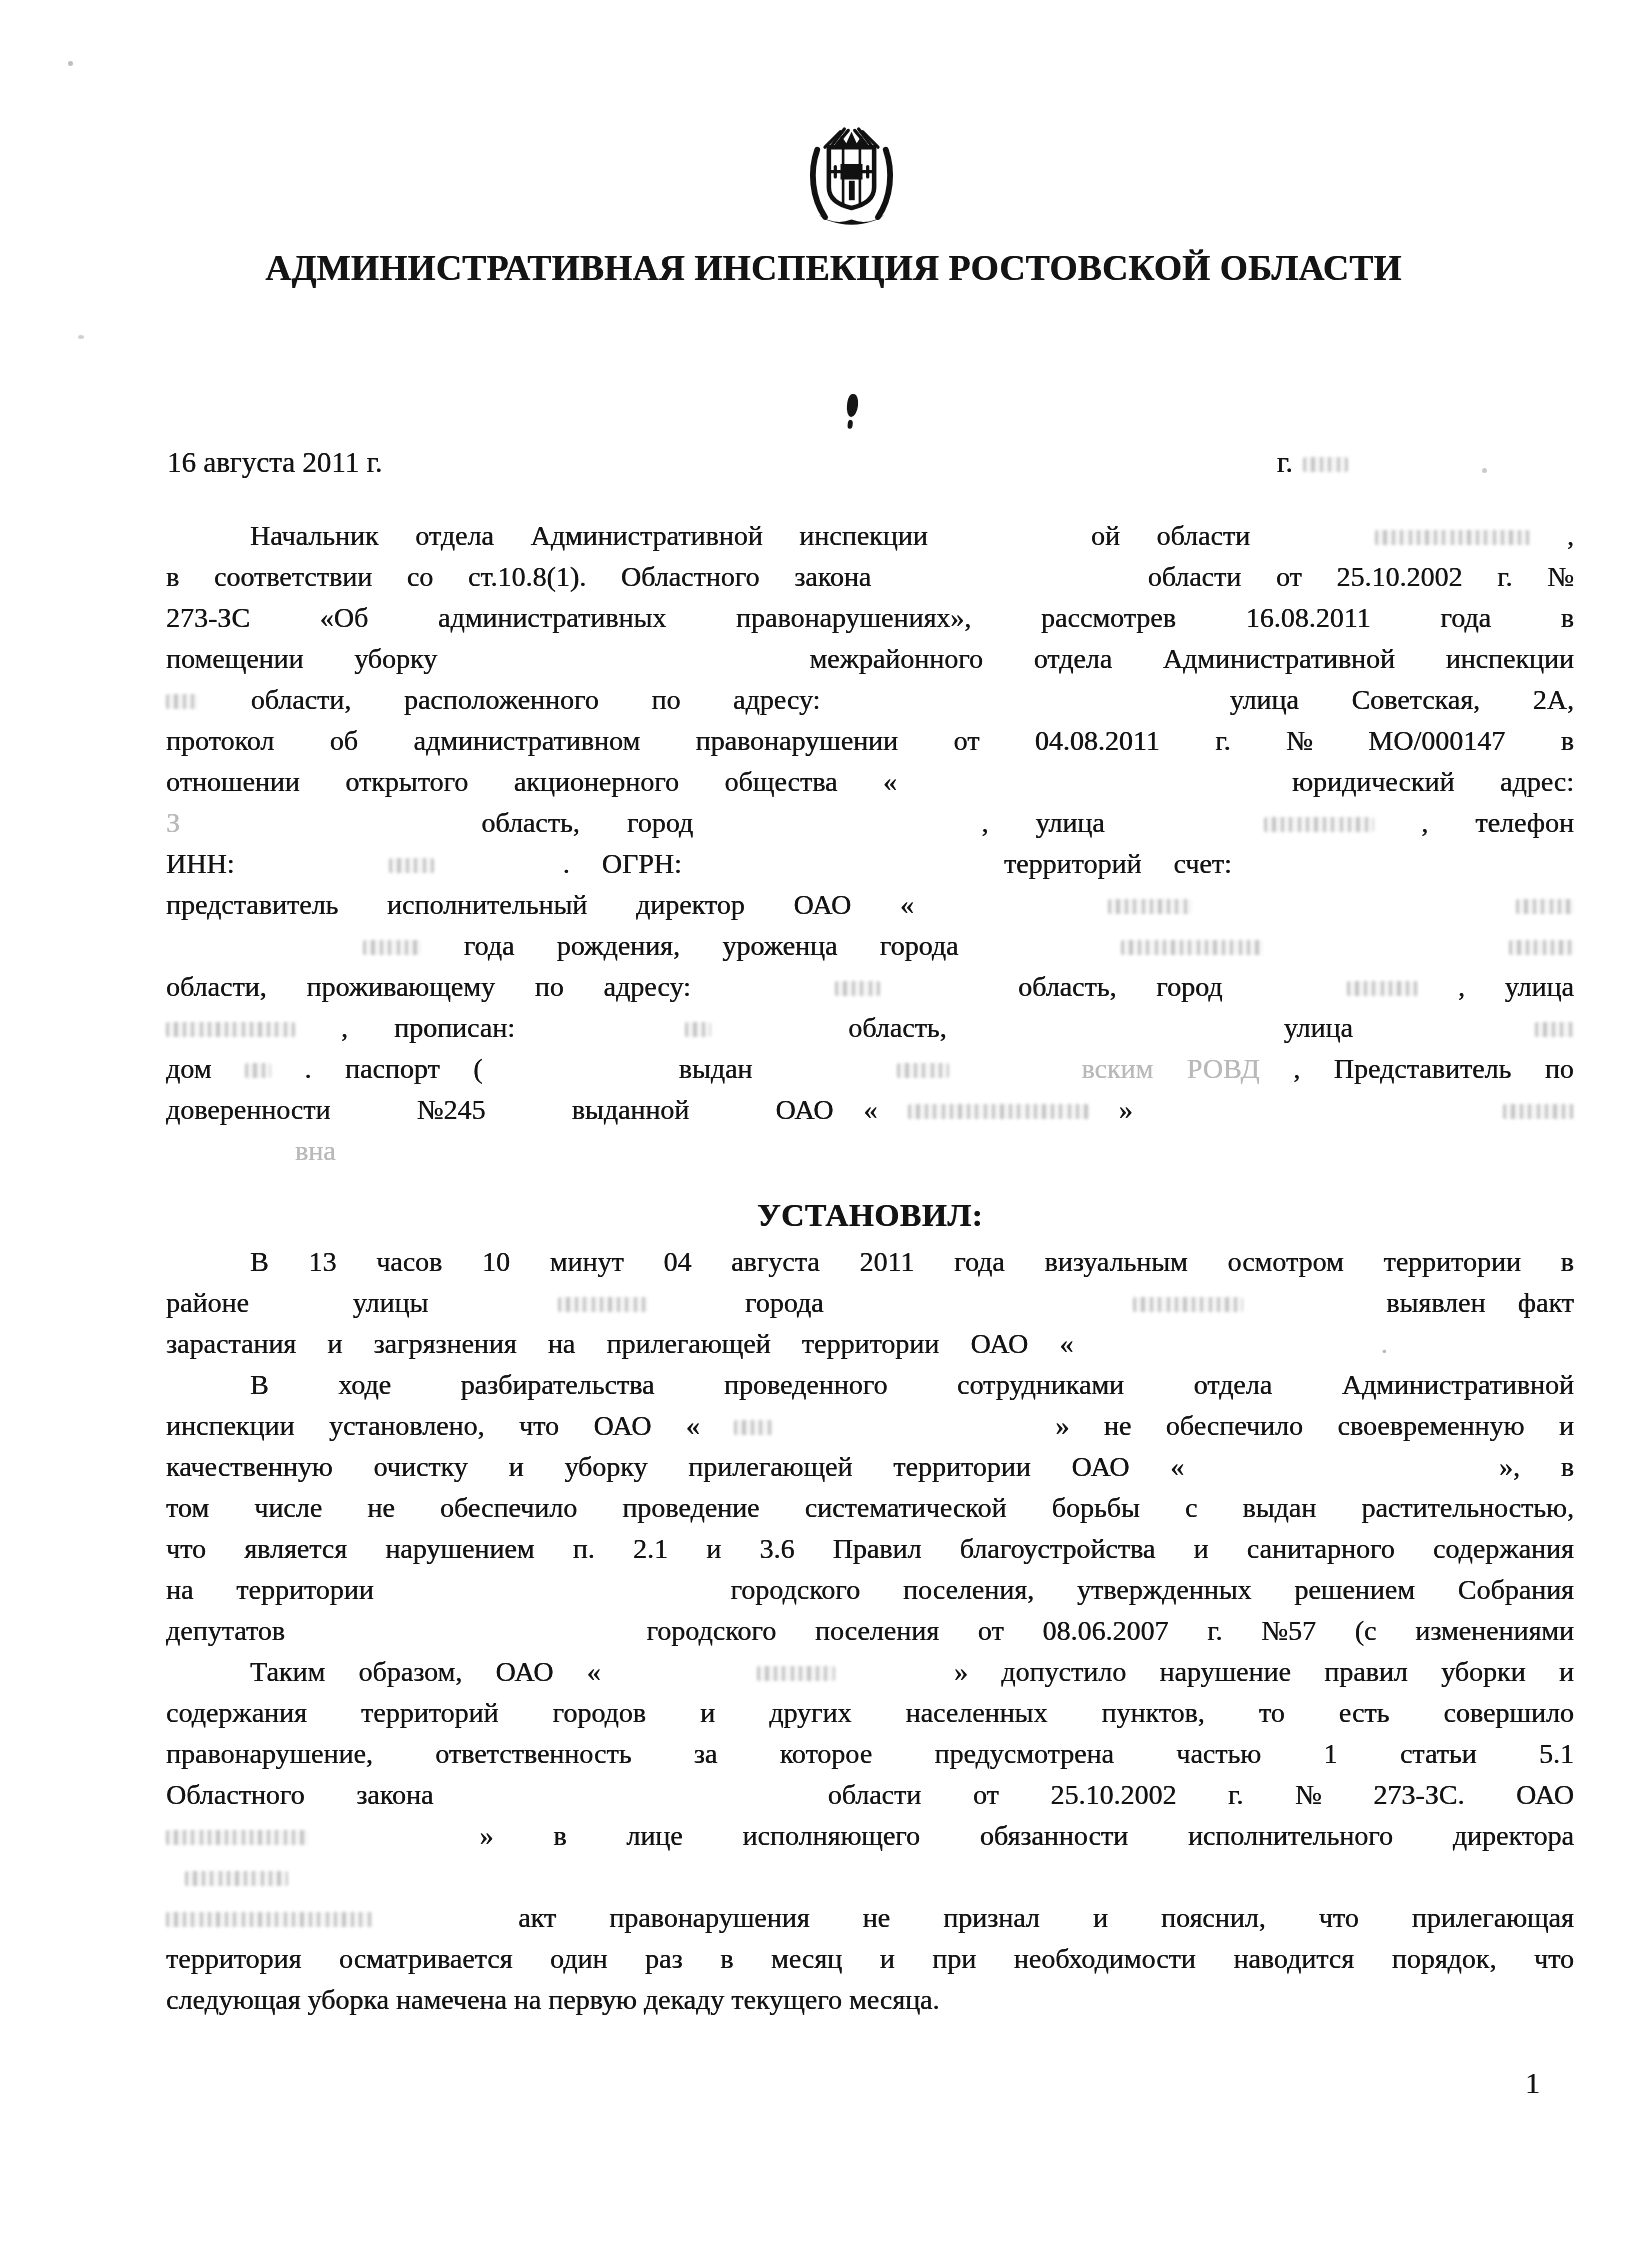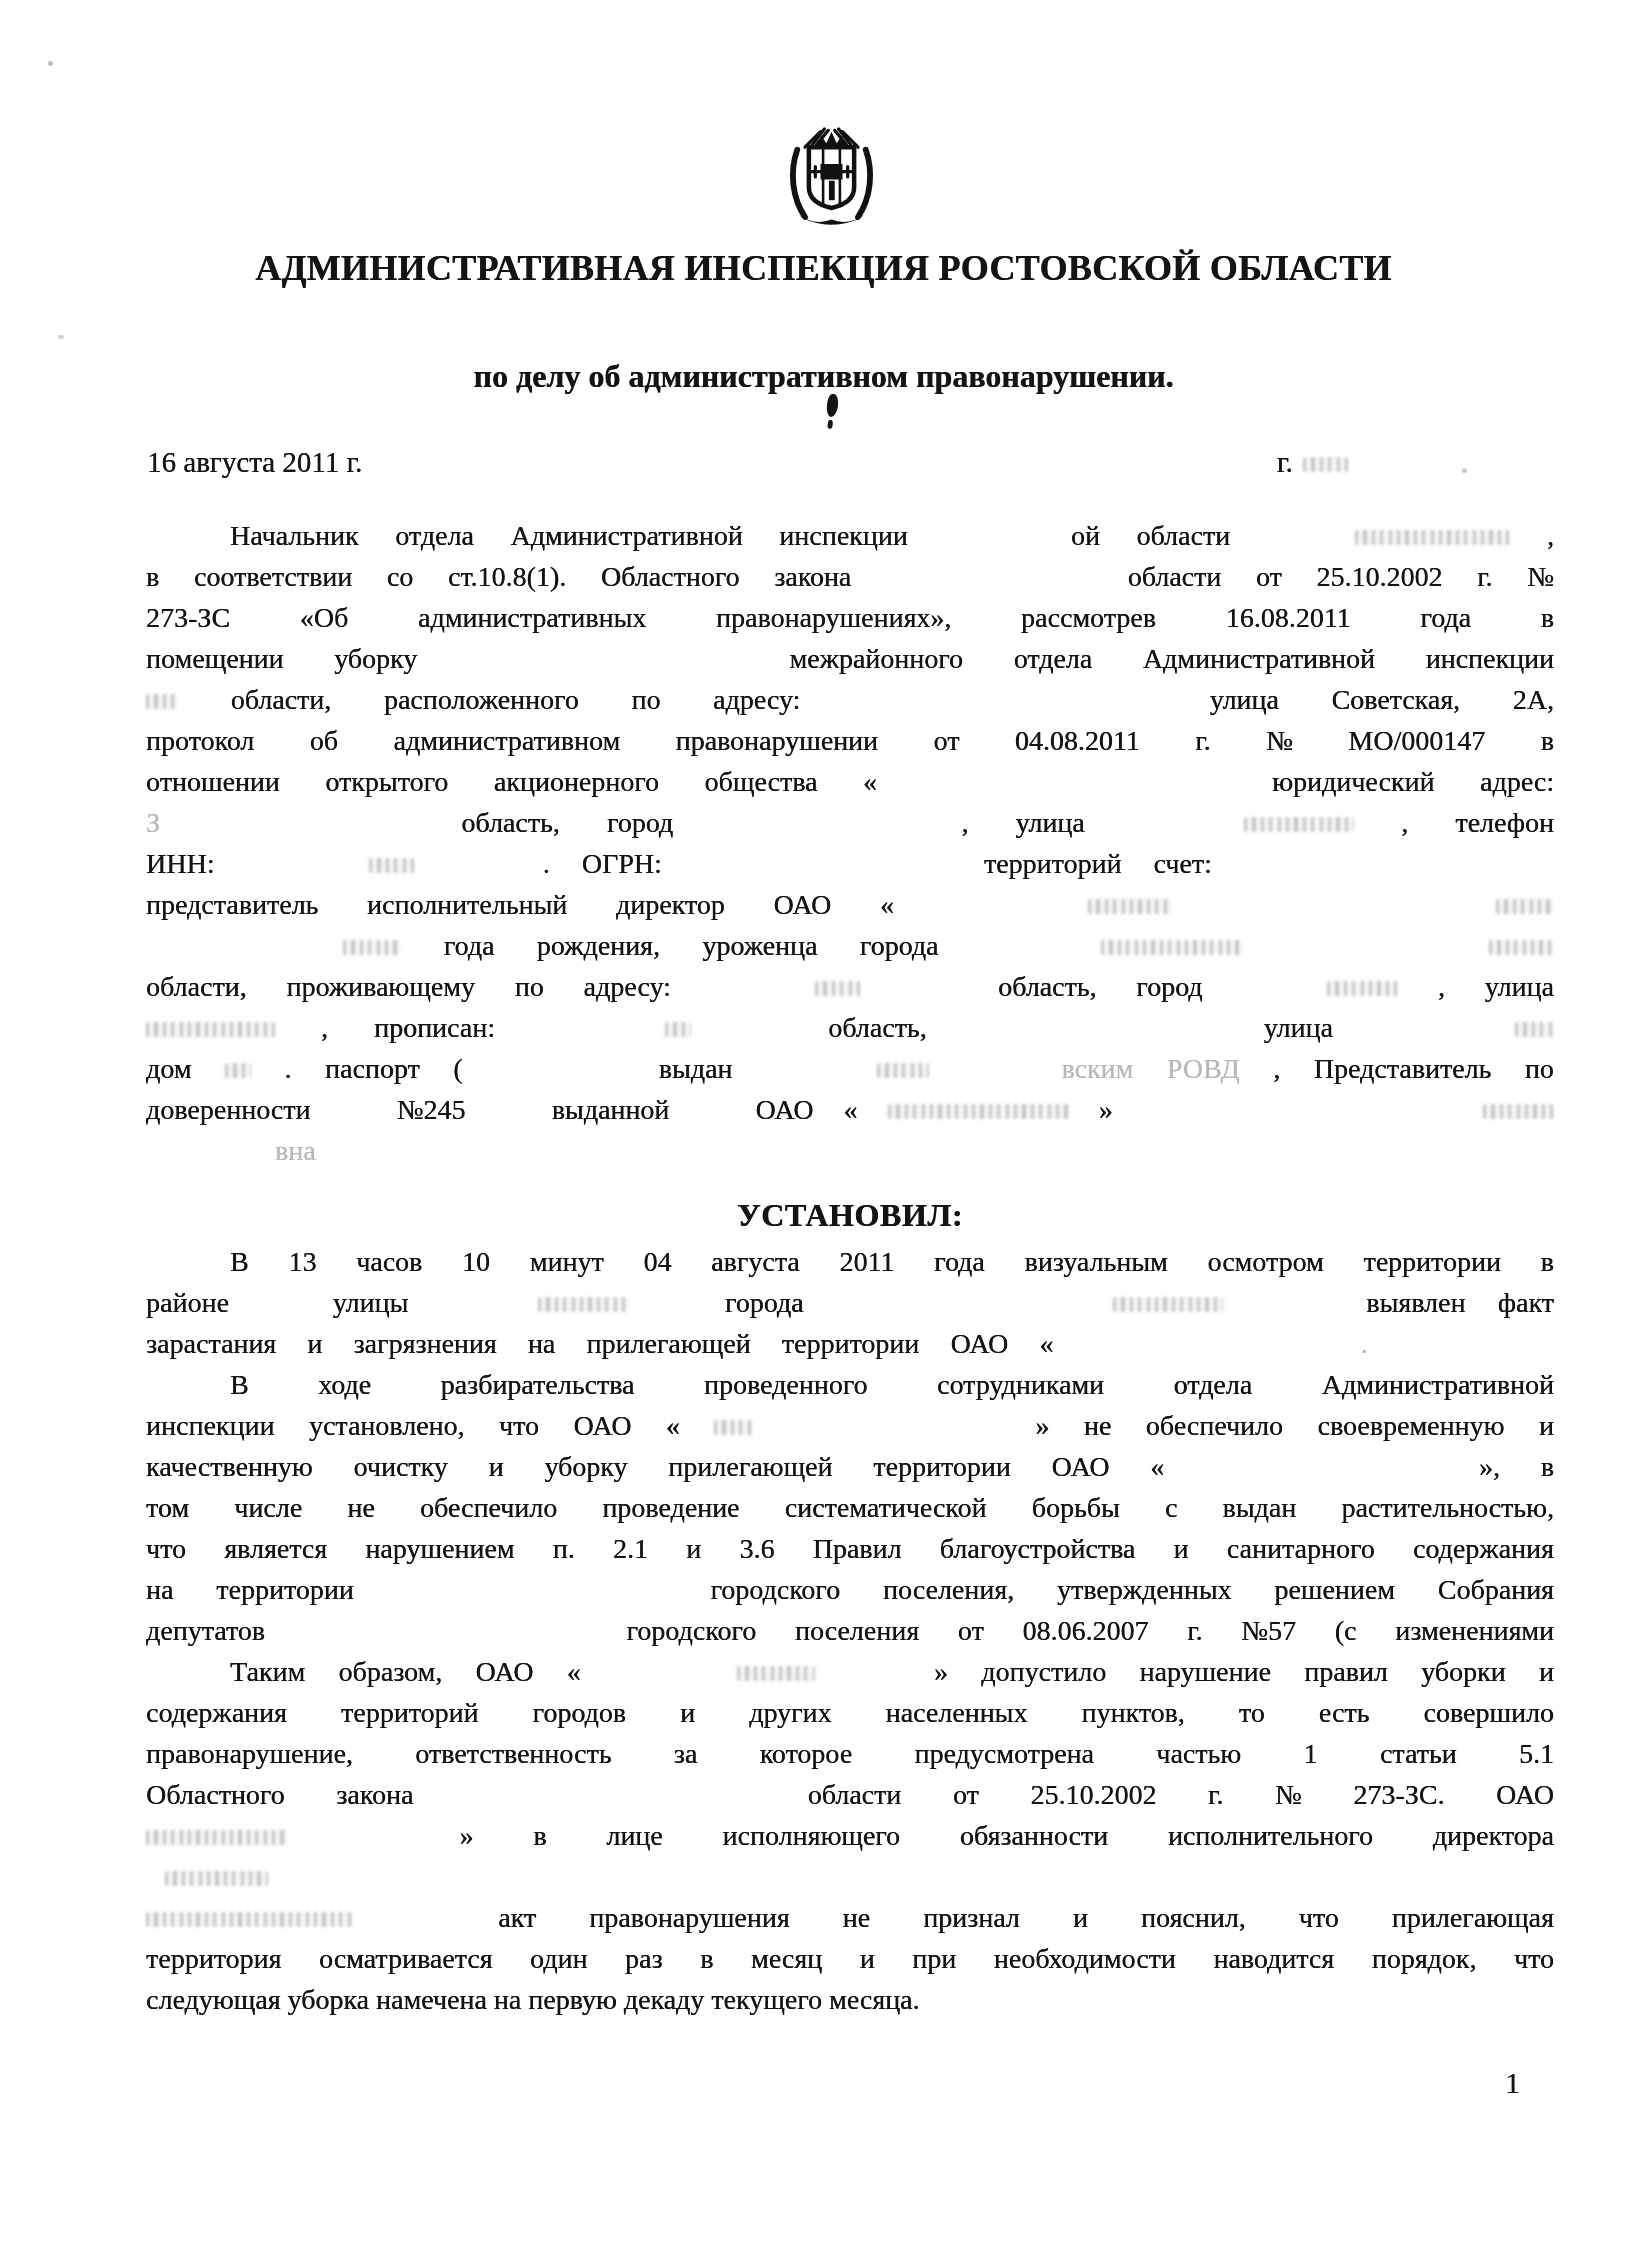--- a/index.html
+++ b/index.html
@@ -1,18 +1,18 @@
 <!DOCTYPE html>
 <html style="font-size:10.3px"><head>
 <meta charset="utf-8">
 <style>
   html,body{margin:0;padding:0;}
   body{width:1647px;height:2261px;position:relative;background:#ffffff;
        font-family:"Liberation Serif","DejaVu Serif",serif;color:#141414;}
-  .page{position:absolute;inset:0;overflow:hidden;}
+  .page{position:absolute;inset:0;overflow:hidden;margin-left:20px;}
   .hdr{position:absolute;left:0;right:0;text-align:center;font-weight:bold;
        text-shadow:0.4px 0 0 currentColor;}
   .org{top:247px;font-size:36px;letter-spacing:0.3px;}
   .doc-title{top:311px;font-size:34px;}
   .doc-subtitle{top:358px;font-size:32px;}
   .emblem{position:absolute;left:783px;top:125px;width:97px;height:109px;}
   .dateline{position:absolute;top:444px;left:147px;right:92px;display:flex;
             justify-content:space-between;font-size:29px;line-height:36px;
             text-shadow:0.3px 0 0 currentColor;}
   .place-group{margin-right:207px;display:flex;align-items:baseline;gap:10.3px;}
@@ -68,21 +68,20 @@
     <g stroke="#111" stroke-width="5" stroke-linecap="round">
       <path d="M50 64 L50 80"></path>
         <path d="M42 72 L58 72"></path>
       <path d="M100 64 L100 80"></path>
         <path d="M92 72 L108 72"></path>
     </g>
     <path d="M24 138 Q48 156 75 146 Q102 156 126 138 Q112 152 75 154 Q38 152 24 138 Z" fill="#111"></path>
   </svg>
 
   <div class="hdr org">АДМИНИСТРАТИВНАЯ ИНСПЕКЦИЯ РОСТОВСКОЙ ОБЛАСТИ</div>
-  <div class="hdr doc-subtitle">по делу об административном правонарушении.</div>
   <div class="blot"></div>
 
   <div class="dateline">
     <span>16 августа 2011 г.</span>
     <span class="place-group">
       <span>г.</span>
       <span class="smudge" style="width:45px"></span>
     </span>
   </div>
 

